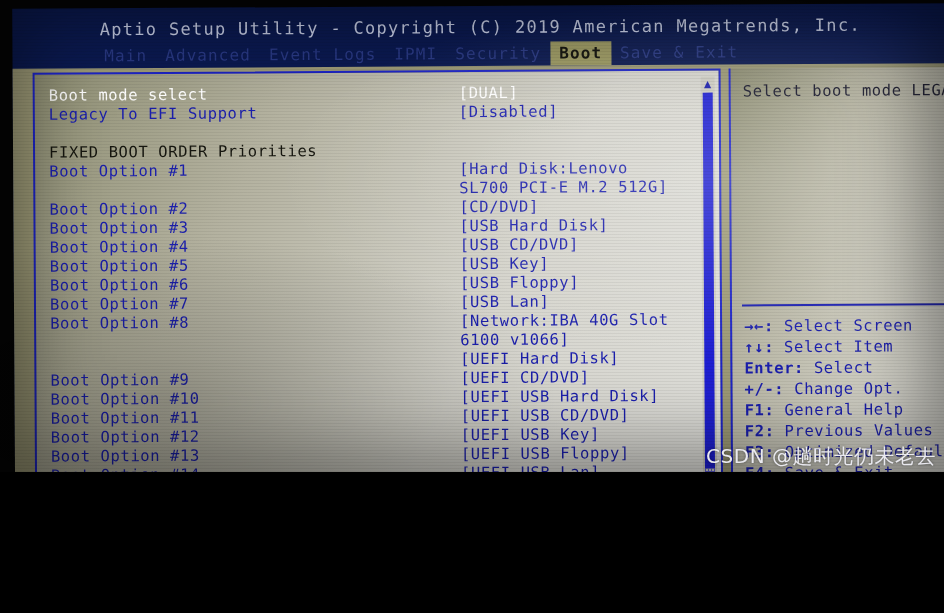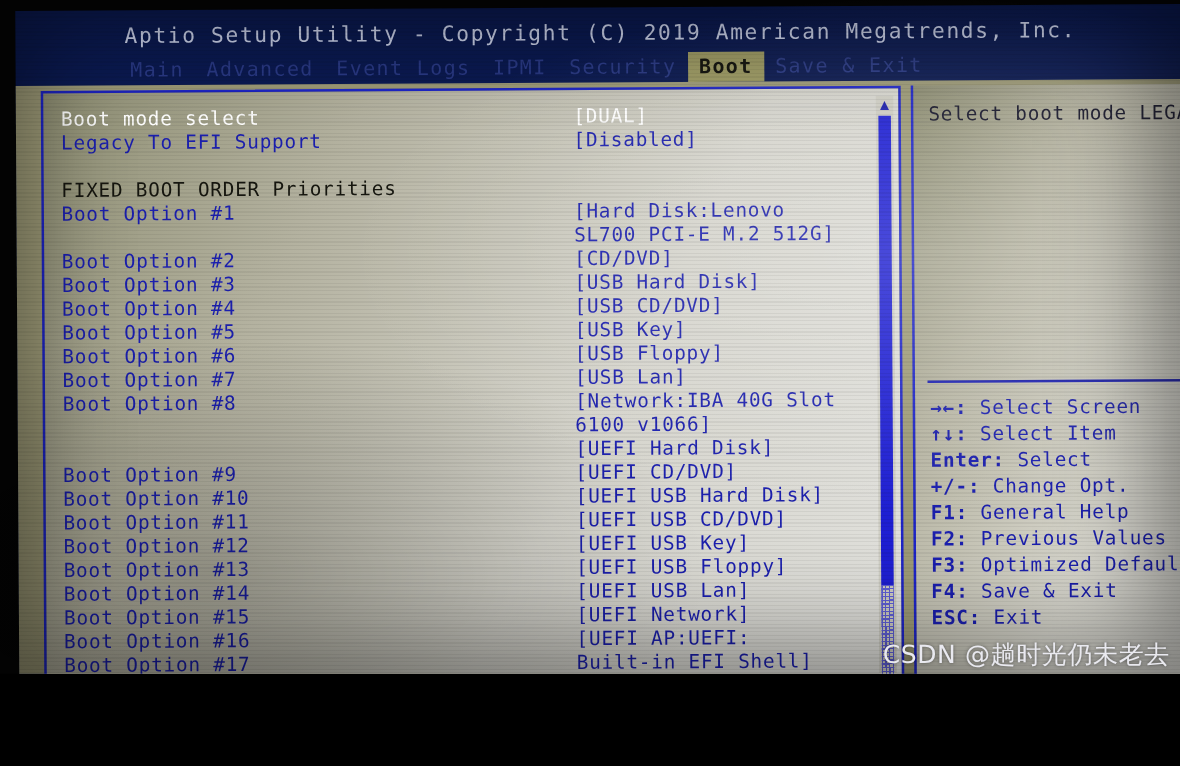--- a/index.html
+++ b/index.html
@@ -12,21 +12,21 @@
     width: 944px;
     height: 613px;
     overflow: hidden;
     font-family: "DejaVu Sans Mono", "Liberation Mono", monospace;
   }
 
   
   #screen-photo {
     position: relative;
     width: 944px;
-    height: 539px;
+    height: 472px;
     background: #050505;
     overflow: hidden;
   }
 
   
   #bios-screen {
     position: absolute;
     left: 14px;
     top: 6px;
     width: 936px;

